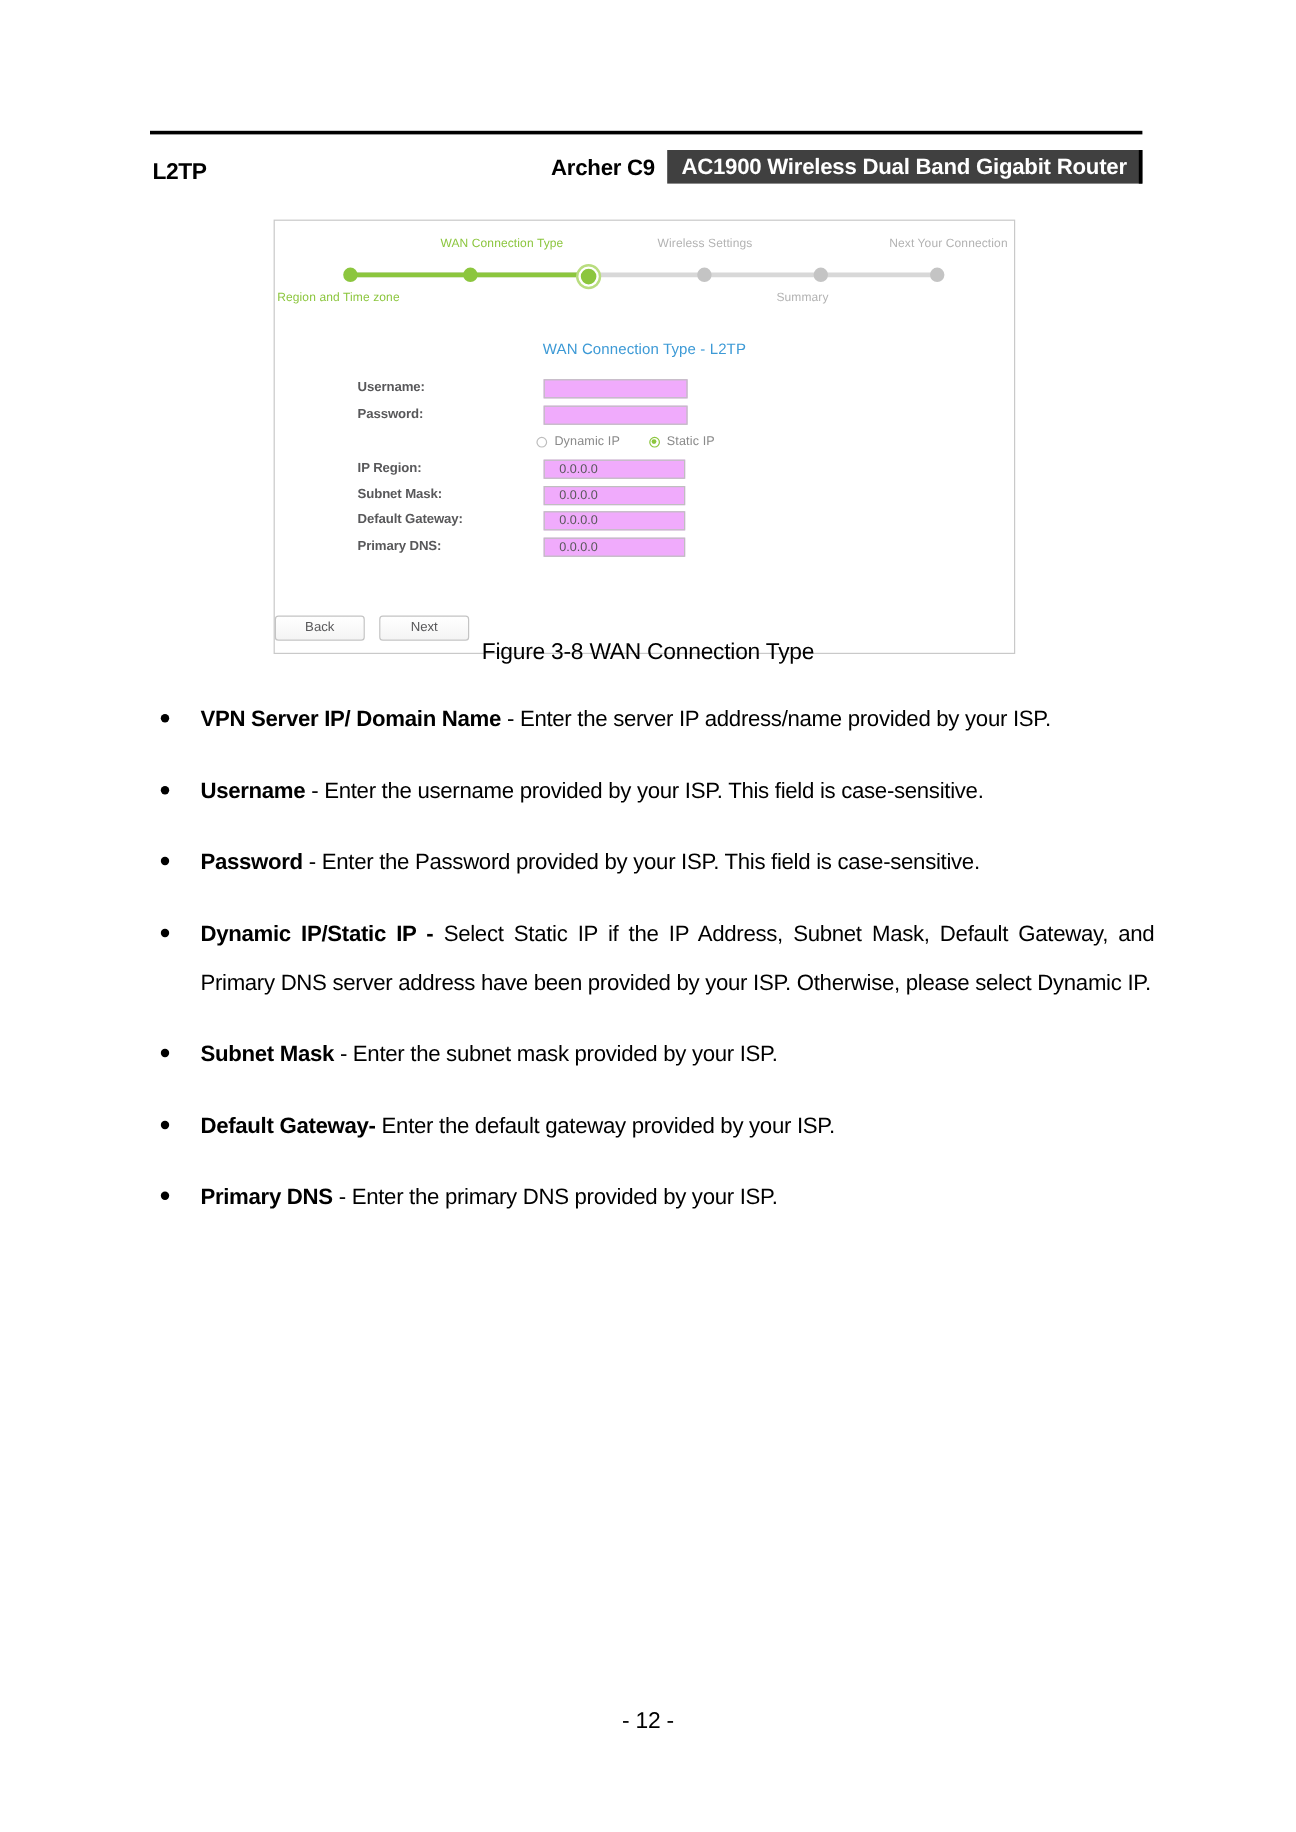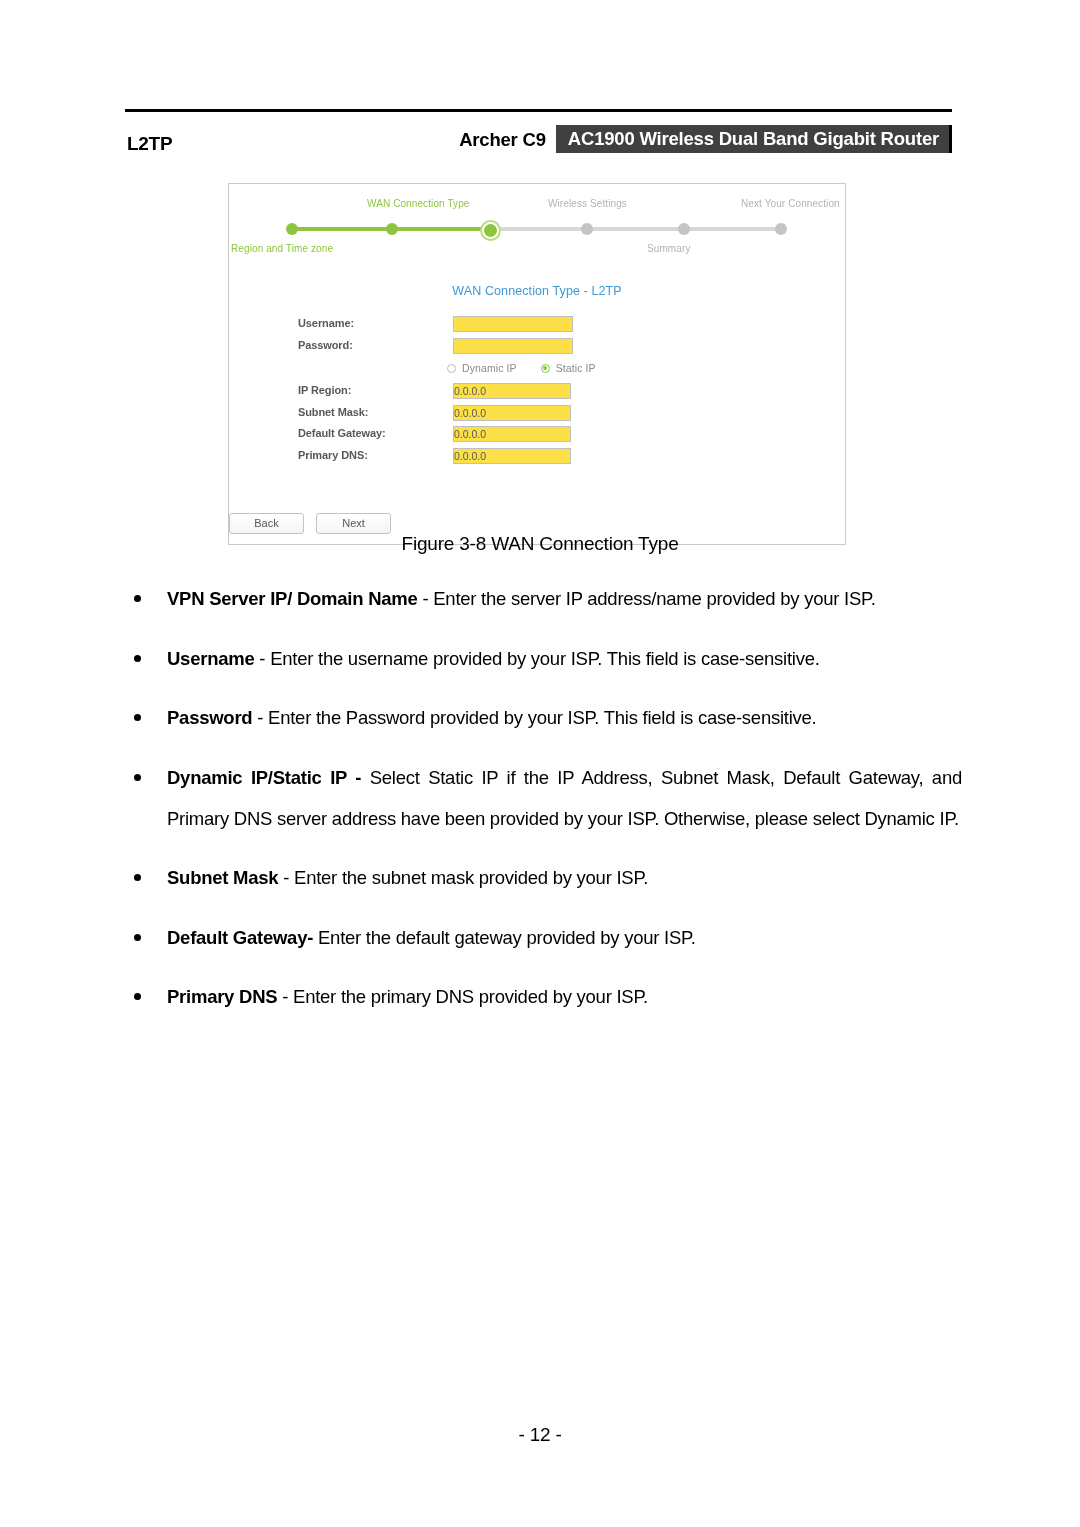--- a/index.html
+++ b/index.html
@@ -170,25 +170,25 @@
     letter-spacing: -0.1px;
     white-space: nowrap;
   }
   .finput {
     position: absolute;
     left: 224px;
     top: 0;
     width: 118px;
     height: 16px;
     border: 1px solid #bfbfbf;
-    background: #fde047;
+    background: #f0abfc;
     box-sizing: border-box;
     font-size: 10.5px;
     color: #58585a;
-    padding: 0 0;
+    padding: 0 12px;
     line-height: 14px;
     font-family: "Liberation Sans", sans-serif;
     outline: none;
   }
   .finput.wide { width: 120px; }
 
   
   .radio-row {
     position: relative;
     height: 24px;

